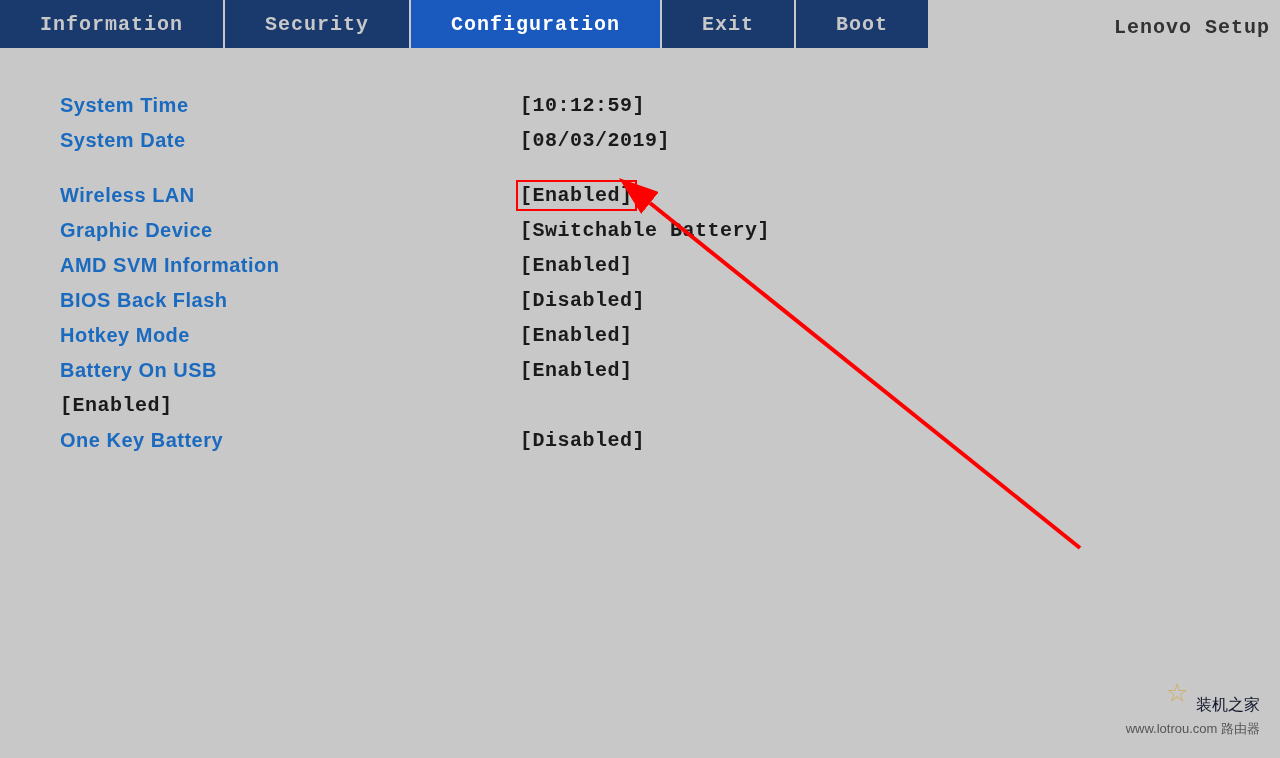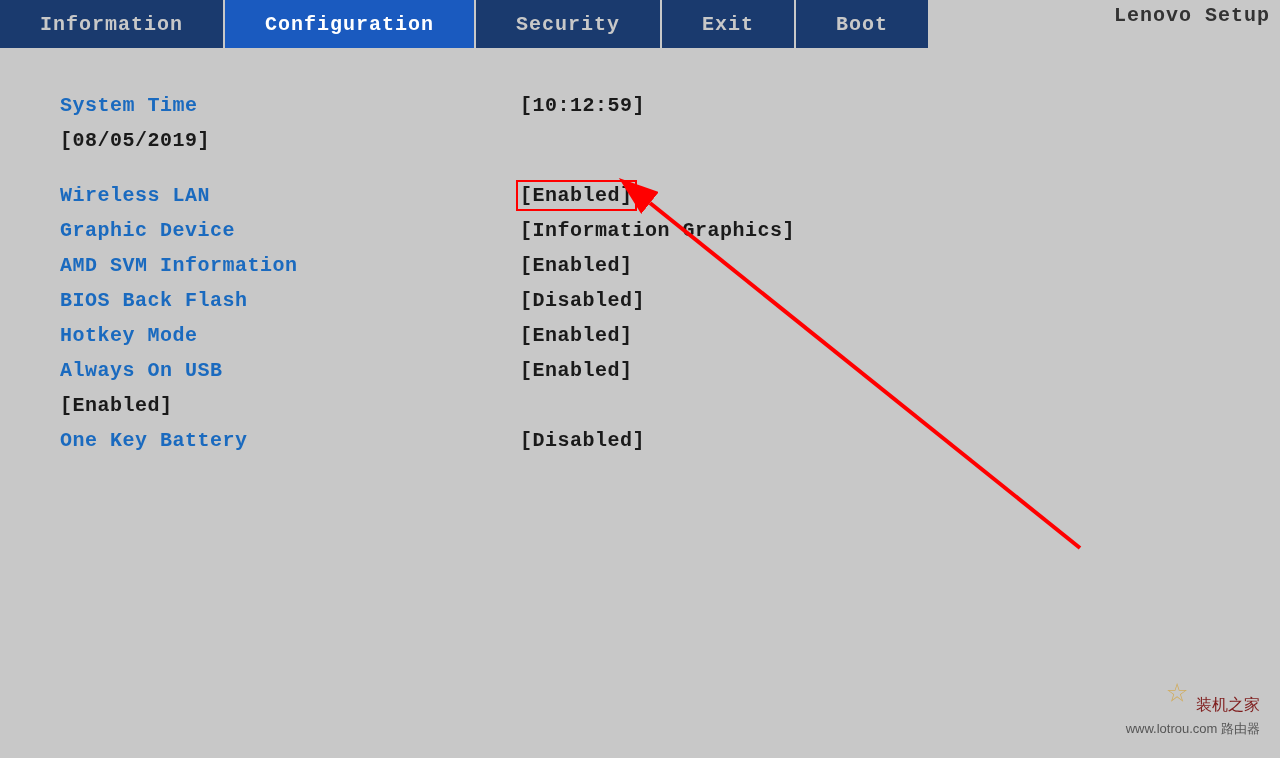--- a/index.html
+++ b/index.html
@@ -55,21 +55,21 @@
       background: #1a5abf;
       color: white;
     }
 
     .menu-item:first-child {
       background: #1a3a6e;
     }
 
     .brand-title {
       position: absolute;
-      top: 4px;
+      top: 16px;
       right: 10px;
       font-size: 20px;
       font-weight: bold;
       color: #333;
       font-family: 'Courier New', Courier, monospace;
       letter-spacing: 1px;
     }
 
     
     .main-content {
@@ -89,21 +89,21 @@
       display: flex;
       align-items: center;
       padding: 6px 0;
       gap: 0;
     }
 
     .setting-label {
       font-size: 20px;
       font-weight: bold;
       color: #1a6abf;
-      font-family: Liberation Mono, monospace;
+      font-family: Liberation Sans, sans-serif;
       min-width: 460px;
       letter-spacing: 0.5px;
     }
 
     .setting-value {
       font-size: 20px;
       font-weight: bold;
       color: #1a1a1a;
       font-family: 'Courier New', Courier, monospace;
       letter-spacing: 0.5px;
@@ -137,21 +137,21 @@
     }
 
     .star-icon {
       font-size: 36px;
       color: #d4a030;
       opacity: 0.7;
     }
 
     .watermark-text {
       font-size: 16px;
-      color: #7f1d1d;
+      color: #0f172a;
       font-family: Arial, sans-serif;
       margin-top: 29px;
     }
 
     .watermark-url {
       font-size: 13px;
       color: #555;
       font-family: Arial, sans-serif;
       text-align: center;
     }
@@ -169,77 +169,78 @@
 </head>
 <body>
 
 <div class="bios-screen">
 
   <div class="menu-bar">
     <div class="menu-bar-left">
       <div class="menu-item">
         <span>Information</span>
       </div>
+      <div class="menu-item">
+        <span>Security</span>
+      </div>
       <div class="menu-item active">
         <span>Configuration</span>
-      </div>
-      <div class="menu-item">
-        <span>Security</span>
       </div>
       <div class="menu-item">
         <span>Exit</span>
       </div>
       <div class="menu-item">
         <span>Boot</span>
       </div>
     </div>
     <div class="brand-title">Lenovo Setup</div>
   </div>
 
   <div class="main-content">
     <div class="settings-table">
 
       <div class="setting-row">
         <span class="setting-label">System Time</span>
         <span class="setting-value">[10:12:59]</span>
       </div>
 
       <div class="setting-row">
-        <span class="setting-value">[08/05/2019]</span>
+        <span class="setting-label">System Date</span>
+        <span class="setting-value">[08/03/2019]</span>
       </div>
 
       <div class="spacer-row"></div>
 
       <div class="setting-row">
         <span class="setting-label">Wireless LAN</span>
         <span class="setting-value highlighted">[Enabled]</span>
       </div>
 
       <div class="setting-row">
         <span class="setting-label">Graphic Device</span>
-        <span class="setting-value">[Information Graphics]</span>
+        <span class="setting-value">[Switchable Battery]</span>
       </div>
 
       <div class="setting-row">
         <span class="setting-label">AMD SVM Information</span>
         <span class="setting-value">[Enabled]</span>
       </div>
 
       <div class="setting-row">
         <span class="setting-label">BIOS Back Flash</span>
         <span class="setting-value">[Disabled]</span>
       </div>
 
       <div class="setting-row">
         <span class="setting-label">Hotkey Mode</span>
         <span class="setting-value">[Enabled]</span>
       </div>
 
       <div class="setting-row">
-        <span class="setting-label">Always On USB</span>
+        <span class="setting-label">Battery On USB</span>
         <span class="setting-value">[Enabled]</span>
       </div>
 
       <div class="setting-row">
         <span class="setting-value">[Enabled]</span>
       </div>
 
       <div class="setting-row">
         <span class="setting-label">One Key Battery</span>
         <span class="setting-value">[Disabled]</span>

